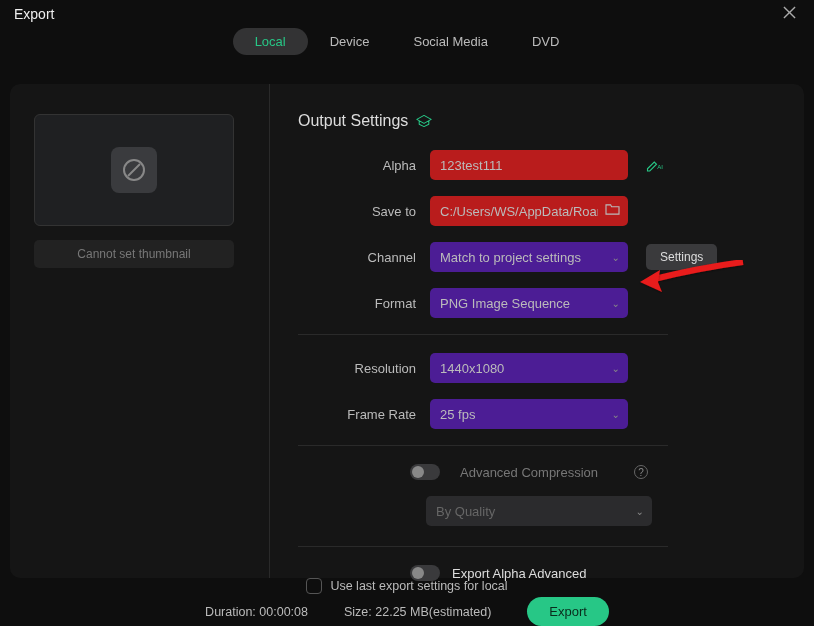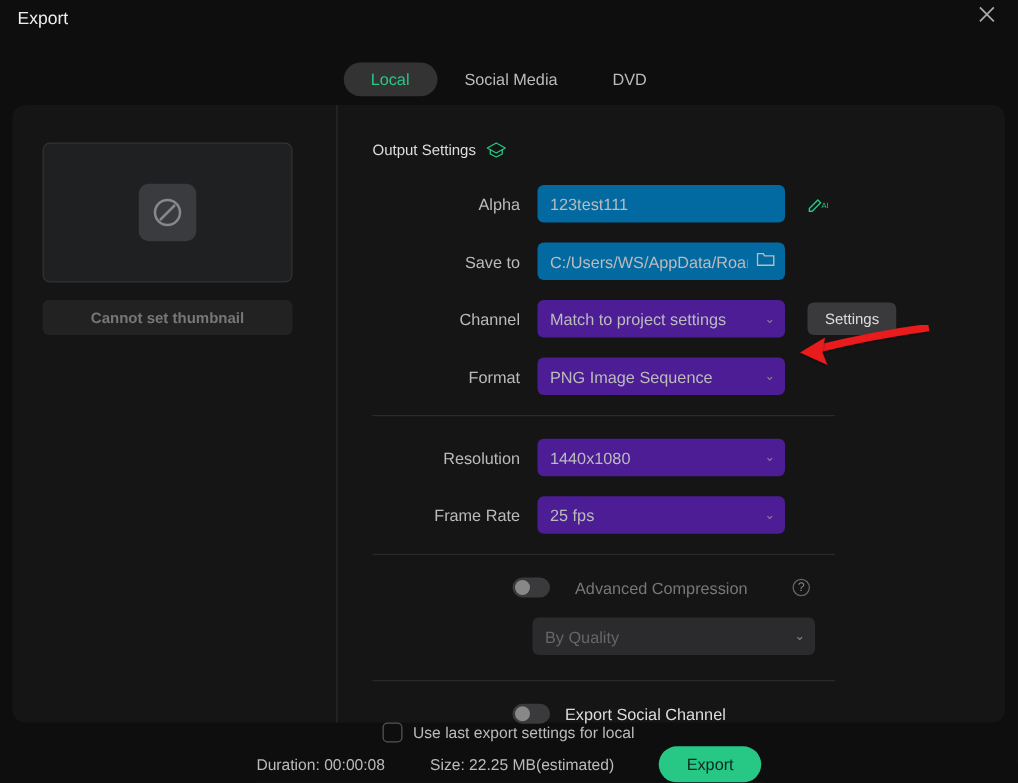--- a/index.html
+++ b/index.html
@@ -7,50 +7,50 @@
   width: 814px; height: 626px;
   background: #0e0e0e;
   font-family: -apple-system, BlinkMacSystemFont, "Segoe UI", Arial, sans-serif;
   font-size: 13px; color: #ccc;
   position: relative; overflow: hidden;
 }
 .header { height: 28px; display: flex; align-items: center; justify-content: space-between; padding: 0 14px; }
 .header-title { color: #eee; font-size: 14px; font-weight: 500; }
 .close-btn { color: #aaa; font-size: 16px; cursor: pointer; padding: 4px; }
 .close-btn svg { width: 13px; height: 13px; }
-.tabs { display: flex; justify-content: center; gap: 0; margin-top: 22px; }
+.tabs { display: flex; justify-content: center; gap: 0; margin-top: 0; }
 .tab { padding: 6px 22px; color: #bbb; font-size: 13px; cursor: pointer; border-radius: 14px; }
 .tab.active { background: #333334; color: #27c786; }
 .main {
   position: absolute; left: 10px; right: 10px; top: 84px; bottom: 48px;
   background: #151515; border-radius: 10px;
   display: flex;
 }
-.left-pane { width: 260px; padding: 30px 24px; border-right: 1px solid #2a2a2a; font-weight: bold; }
+.left-pane { width: 260px; padding: 30px 24px; border-right: 1px solid #2a2a2a; }
 .thumb {
   width: 200px; height: 112px; border: 1px solid #333; border-radius: 6px;
   background: #1f2022;
   display: flex; align-items: center; justify-content: center;
 }
 .thumb-icon {
   width: 46px; height: 46px; background: #3a3b3e; border-radius: 8px;
   display: flex; align-items: center; justify-content: center;
 }
 .thumb-icon svg { width: 24px; height: 24px; }
 .thumb-btn {
   margin-top: 14px; width: 200px; padding: 7px 0; text-align: center;
   background: #222; color: #777; border-radius: 5px; font-size: 12px;
 }
 .right-pane { flex: 1; padding: 28px 40px 28px 28px; }
-.section-header { display: flex; align-items: center; gap: 8px; color: #ddd; font-size: 12px; margin-bottom: 20px; }
+.section-header { display: flex; align-items: center; gap: 8px; color: #ddd; font-size: 16px; margin-bottom: 20px; }
 .section-header svg { width: 16px; height: 16px; }
 .form-row { display: flex; align-items: center; margin-bottom: 16px; }
 .form-label { width: 132px; text-align: right; padding-right: 14px; color: #bbb; font-size: 13px; }
 .form-input {
-  width: 198px; height: 30px; background: #0369a1; border: none; border-radius: 5px;
+  width: 198px; height: 30px; background: #b91c1c; border: none; border-radius: 5px;
   color: #bbb; padding: 0 10px; font-size: 13px; outline: none;
 }
 .form-select {
   width: 198px; height: 30px; background: #4c1d95; border: none; border-radius: 5px;
   color: #bbb; padding: 0 24px 0 10px; font-size: 13px;
   position: relative; display: flex; align-items: center; cursor: pointer;
 }
 .chev { position: absolute; right: 8px; top: 50%; transform: translateY(-50%); color: #888; font-size: 10px; }
 .ai-icon { margin-left: 18px; color: #27c786; display: flex; align-items: center; cursor: pointer; }
 .ai-icon svg { width: 18px; height: 14px; }
@@ -105,20 +105,21 @@
   <span class="header-title">Export</span>
   <span class="close-btn">
     <svg viewBox="0 0 14 14">
         <path d="M1 1 L13 13 M13 1 L1 13" stroke="#aaa" stroke-width="1.5" fill="none"></path>
       </svg>
   </span>
 </div>
 
 <div class="tabs">
   <div class="tab active">Local</div>
+  <div class="tab">Device</div>
   <div class="tab">Social Media</div>
   <div class="tab">DVD</div>
 </div>
 
 <div class="main">
   <div class="left-pane">
     <div class="thumb">
       <div class="thumb-icon">
         <svg viewBox="0 0 24 24">
             <circle cx="12" cy="12" r="10" fill="none" stroke="#888" stroke-width="2"></circle>
@@ -209,21 +210,21 @@
       <span>By Quality</span>
       <span class="chev">⌄</span>
     </div>
 
     <div class="divider"></div>
 
     <div class="export-alpha-row">
       <div class="toggle off">
           <div class="knob"></div>
         </div>
-      <span class="label">Export Social Channel</span>
+      <span class="label">Export Alpha Advanced</span>
     </div>
   </div>
 </div>
 
 <div class="arrow-overlay">
   <svg viewBox="0 0 110 40">
     <defs>
         <filter id="s">
           <feDropShadow dx="0" dy="1" stdDeviation="1" flood-opacity="0.4"></feDropShadow>
         </filter>

